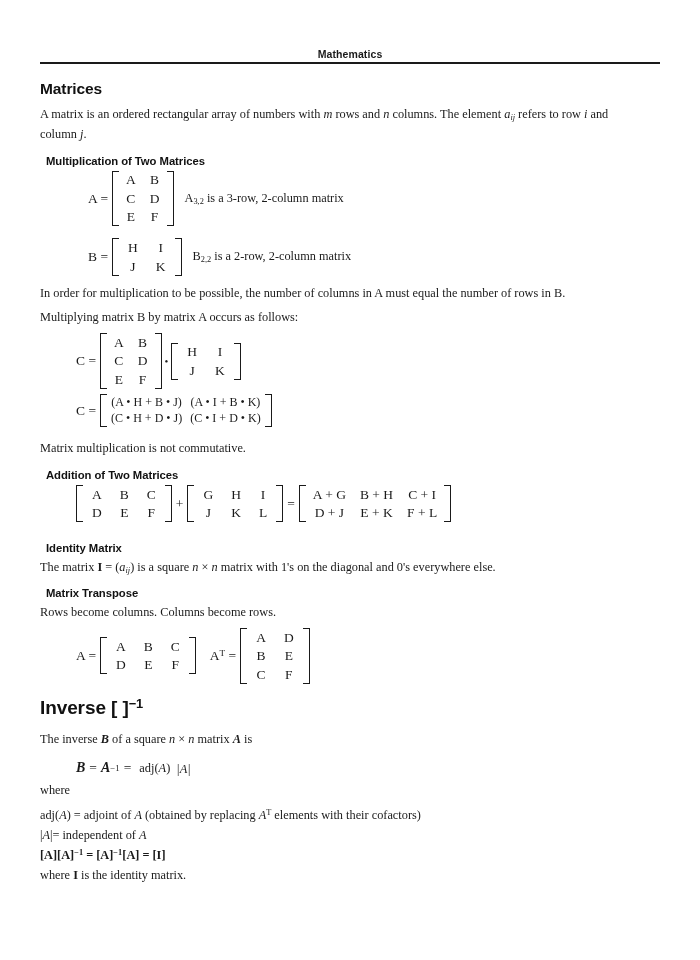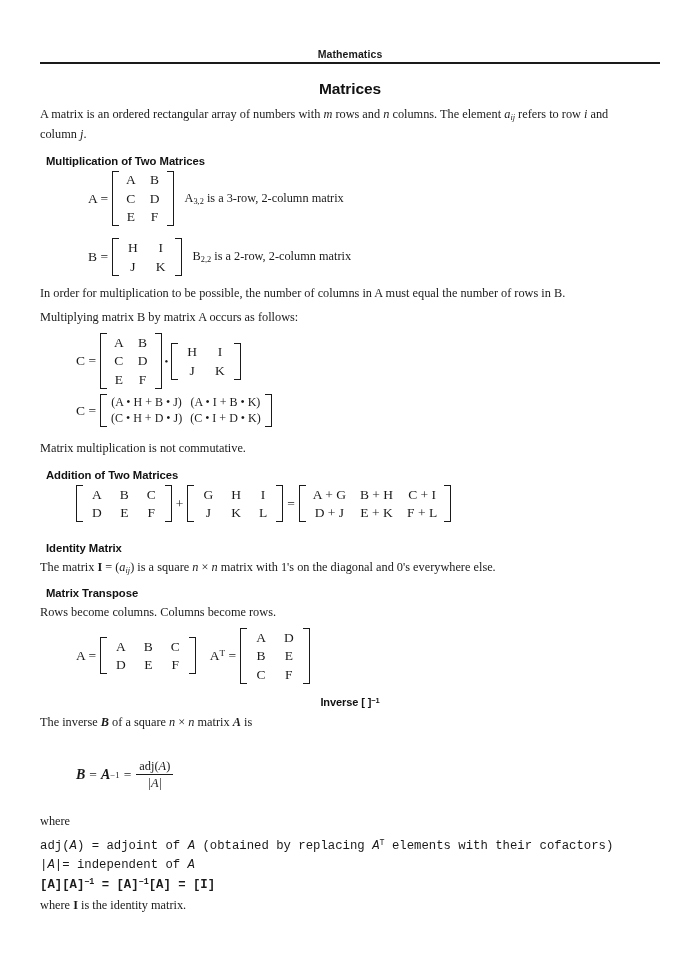--- a/index.html
+++ b/index.html
@@ -52,21 +52,20 @@
     width: 620px;
   }
 
   h1.sec {
     font-family: "Liberation Sans", sans-serif;
     font-weight: bold;
     font-size: 15.5px;
     margin: 0 0 7px 0;
     letter-spacing: -0.1px;
     color: #111;
-    text-align: center;
   }
   h2.sub {
     font-family: "Liberation Sans", sans-serif;
     font-weight: bold;
     font-size: 11.3px;
     margin: 10px 0 4px 0;
     letter-spacing: -0.05px;
     color: #111;
     padding-left: 6px;
   }
@@ -149,44 +148,44 @@
     padding: 0.5px 7px;
     line-height: 1.3;
     white-space: nowrap;
   }
   .mat.wide td { padding: 0.5px 9px; }
   .mat.prod td { padding: 0.5px 4px; font-size: 12px; }
 
   
   .frac {
     display: inline-flex;
-    flex-direction: column;
+    flex-direction: row;
     align-items: center;
     vertical-align: middle;
-    margin: 16px 1px;
+    margin: 0 1px;
   }
   .frac .num {
     font-size: 12.4px;
     padding: 0 3px 1px 3px;
     line-height: 1.15;
   }
   .frac .bar {
     width: 100%;
     height: 1.2px;
     background: #1a1a1a;
   }
   .frac .den {
     font-size: 12.4px;
     padding: 1px 3px 0 3px;
     line-height: 1.15;
   }
 
   .indent-eq { margin-left: 48px; }
   .indent-eq2 { margin-left: 36px; }
-  .indent-list { margin-left: 48px; font-family: Liberation Mono, monospace; }
+  .indent-list { margin-left: 48px; }
 
   .spacer-8 { height: 8px; }
   .spacer-12 { height: 12px; }
   .spacer-5 { height: 5px; }
 
   ul.defs {
     list-style: none;
     margin: 0;
     padding: 0;
   }
@@ -457,21 +456,21 @@
             <td>F</td>
           </tr>
         </tbody>
           </table>
         <span class="brk r"></span>
       </span>
     </div>
 
     <div class="spacer-12"></div>
 
-    <h1 class="sec" style="font-size:11px;margin-bottom:5px;"><span>Inverse [ ]</span><sup class="rm">−1</sup></h1>
+    <h1 class="sec" style="font-size:19px;margin-bottom:12px;"><span>Inverse [ ]</span><sup class="rm">−1</sup></h1>
 
     <p class="body">
       <span>The inverse </span><span class="bi">B</span><span> of a square </span><i>n</i><span> × </span><i>n</i><span> matrix </span><span class="bi">A</span><span> is</span>
     </p>
 
     <div class="spacer-5"></div>
 
     <div class="eq indent-eq2">
       <span class="bi" style="font-size:14px;">B</span>
       <span class="op">=</span>

